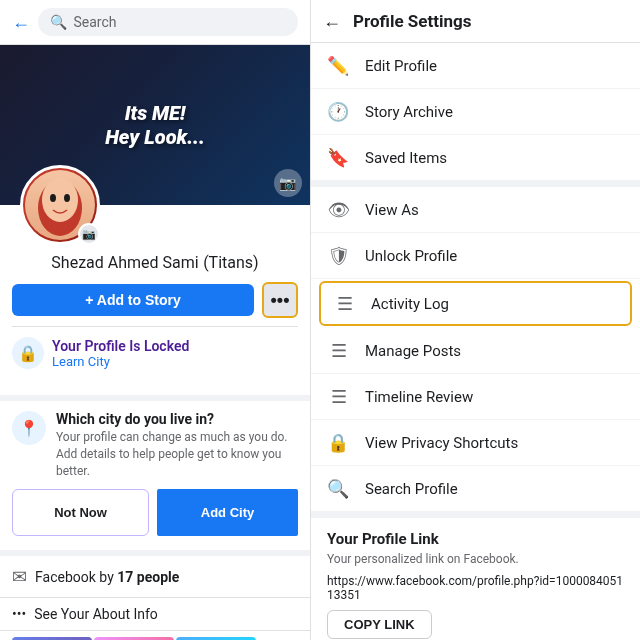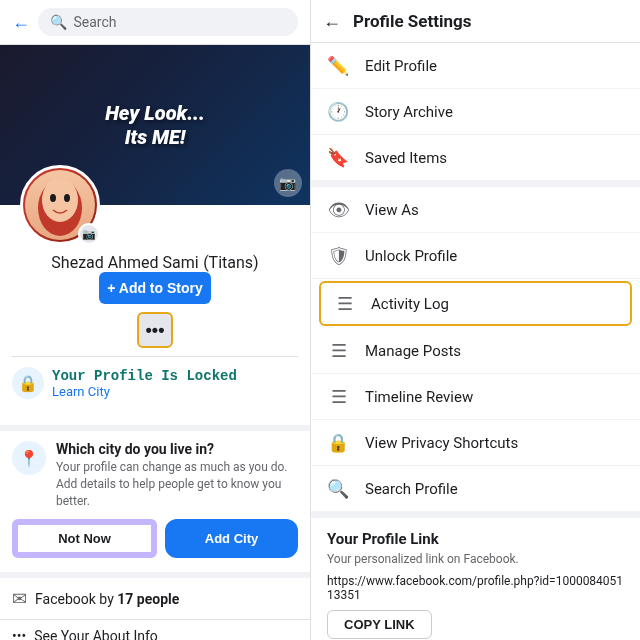--- a/index.html
+++ b/index.html
@@ -146,22 +146,22 @@
     .profile-bio {
       font-size: 13px;
       color: #65676b;
       margin-top: 2px;
     }
 
     
     .action-row {
       display: flex;
       gap: 8px;
-      align-items: center;
-      flex-direction: column;
+      margin-top: 10px;
+      align-items: center;
     }
     .btn-add-story {
       flex: 1;
       background: #1877f2;
       color: #fff;
       border: none;
       border-radius: 6px;
       padding: 8px;
       font-size: 14px;
       font-weight: 600;
@@ -202,22 +202,21 @@
       border-radius: 50%;
       background: #e7f3ff;
       display: flex;
       align-items: center;
       justify-content: center;
       font-size: 16px;
     }
     .locked-text {
       font-size: 14px;
       font-weight: 600;
-      color: #0f766e;
-      font-family: Liberation Mono, monospace;
+      color: #4c1d95;
     }
     .learn-more {
       font-size: 13px;
       color: #1877f2;
       cursor: pointer;
     }
 
     
     .city-prompt {
       background: #fff;
@@ -252,36 +251,36 @@
       margin-top: 2px;
       line-height: 1.4;
     }
     .city-actions {
       display: flex;
       gap: 8px;
       margin-top: 10px;
     }
     .btn-not-now {
       flex: 1;
-      border: 6px solid #c4b5fd;
+      border: 1px solid #c4b5fd;
       background: #fff;
       border-radius: 6px;
-      padding: 6px;
+      padding: 13px;
       font-size: 13px;
       font-weight: 600;
       cursor: pointer;
       color: #1c1e21;
     }
     .btn-add-city {
       flex: 1;
       background: #1877f2;
       color: #fff;
       border: none;
-      border-radius: 12px;
-      padding: 6px;
+      border-radius: 2px;
+      padding: 16px;
       font-size: 13px;
       font-weight: 600;
       cursor: pointer;
     }
 
     
     .followed-row {
       padding: 10px 12px;
       font-size: 14px;
       color: #1c1e21;
@@ -423,22 +422,22 @@
   <div class="top-bar">
     <span class="back-icon">←</span>
     <div class="search-box">
       <span>🔍</span>
       <span>Search</span>
     </div>
   </div>
 
   <div class="cover-photo">
     <div class="cover-text">
+      <span>Its ME!</span>
       <span>Hey Look...</span>
-      <span>Its ME!</span>
     </div>
     <div class="camera-icon-cover">📷</div>
   </div>
 
   <div class="profile-section">
     <div class="avatar-wrapper">
       <div class="avatar">
         <div class="avatar-face">
 
           <svg width="70" height="70" viewBox="0 0 70 70" xmlns="http://www.w3.org/2000/svg">

